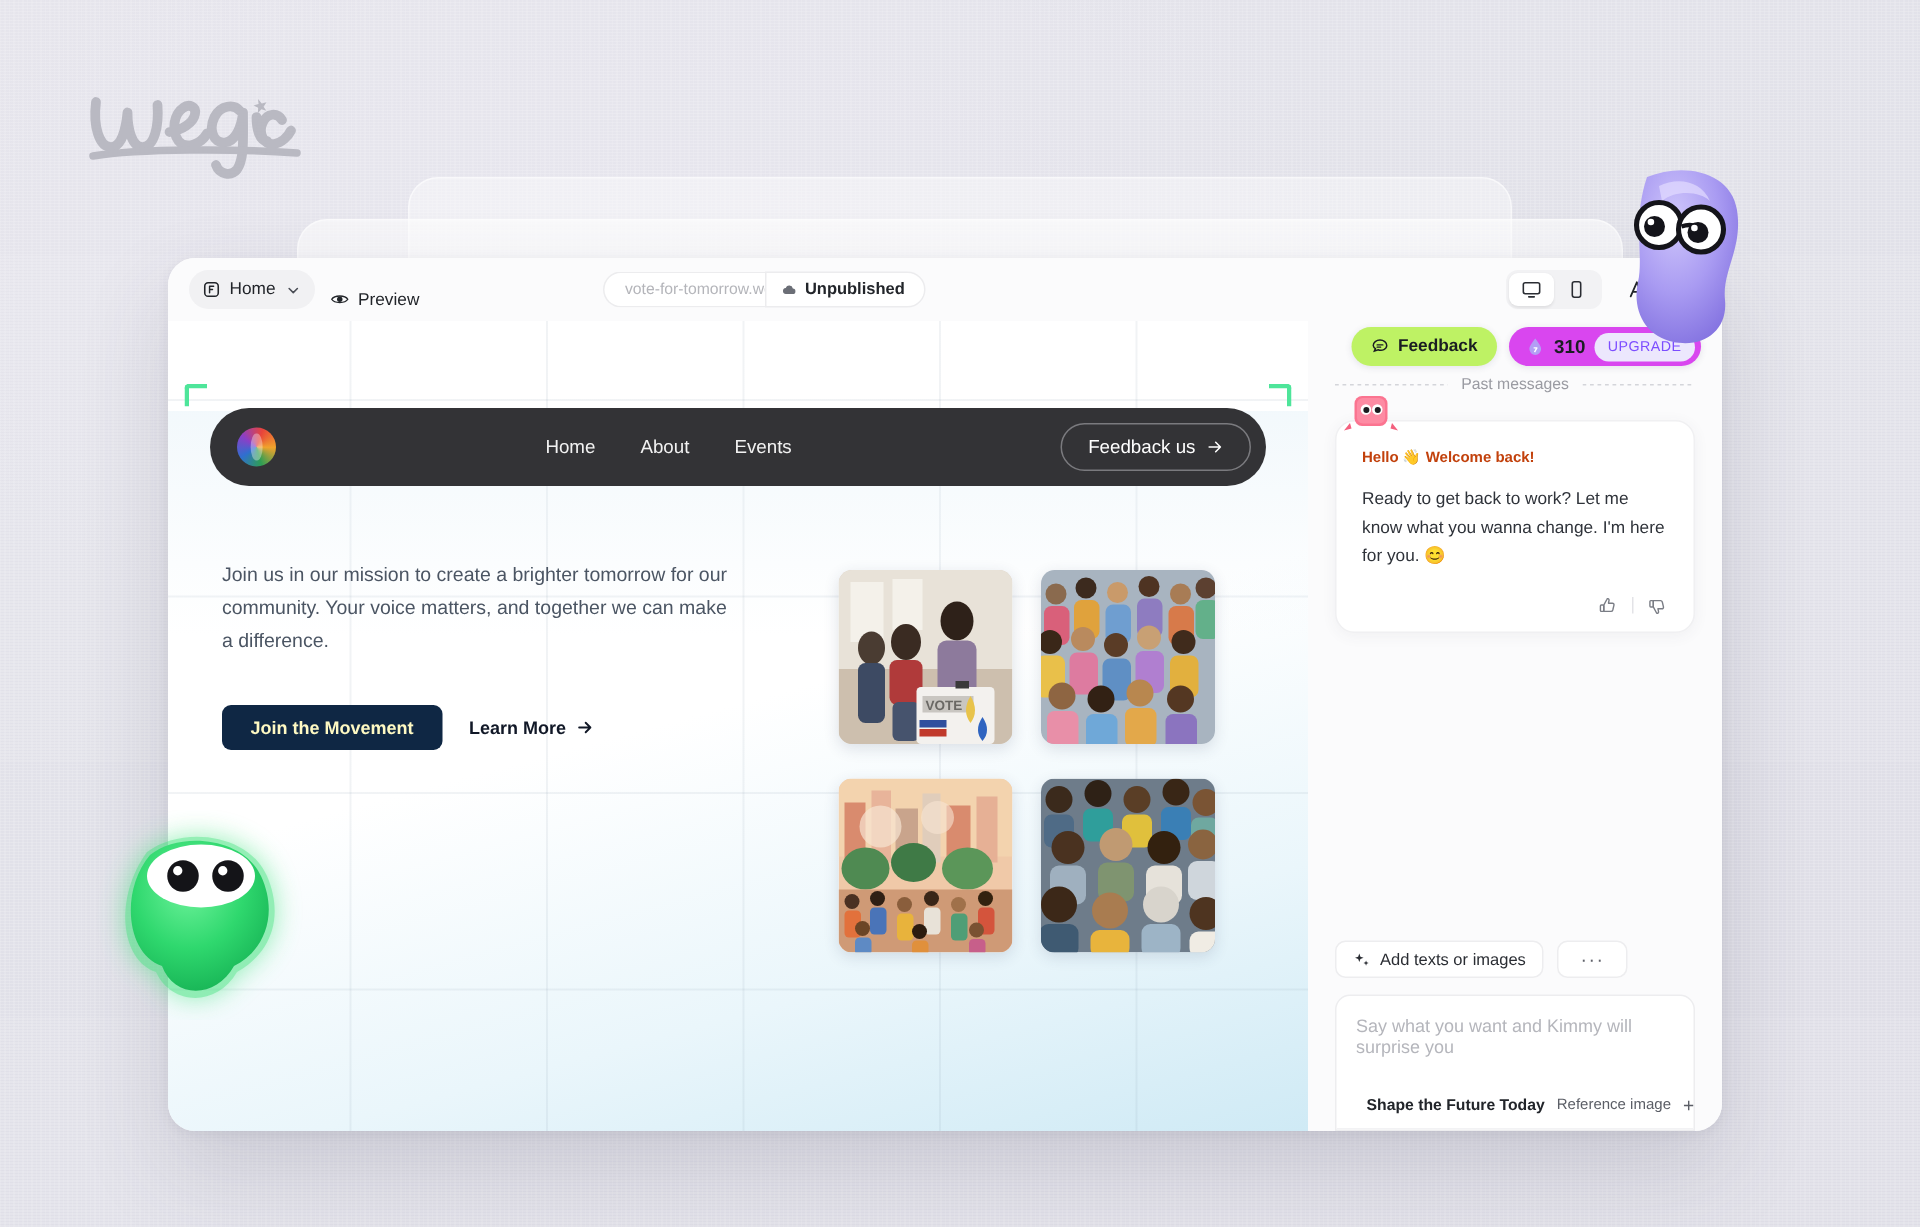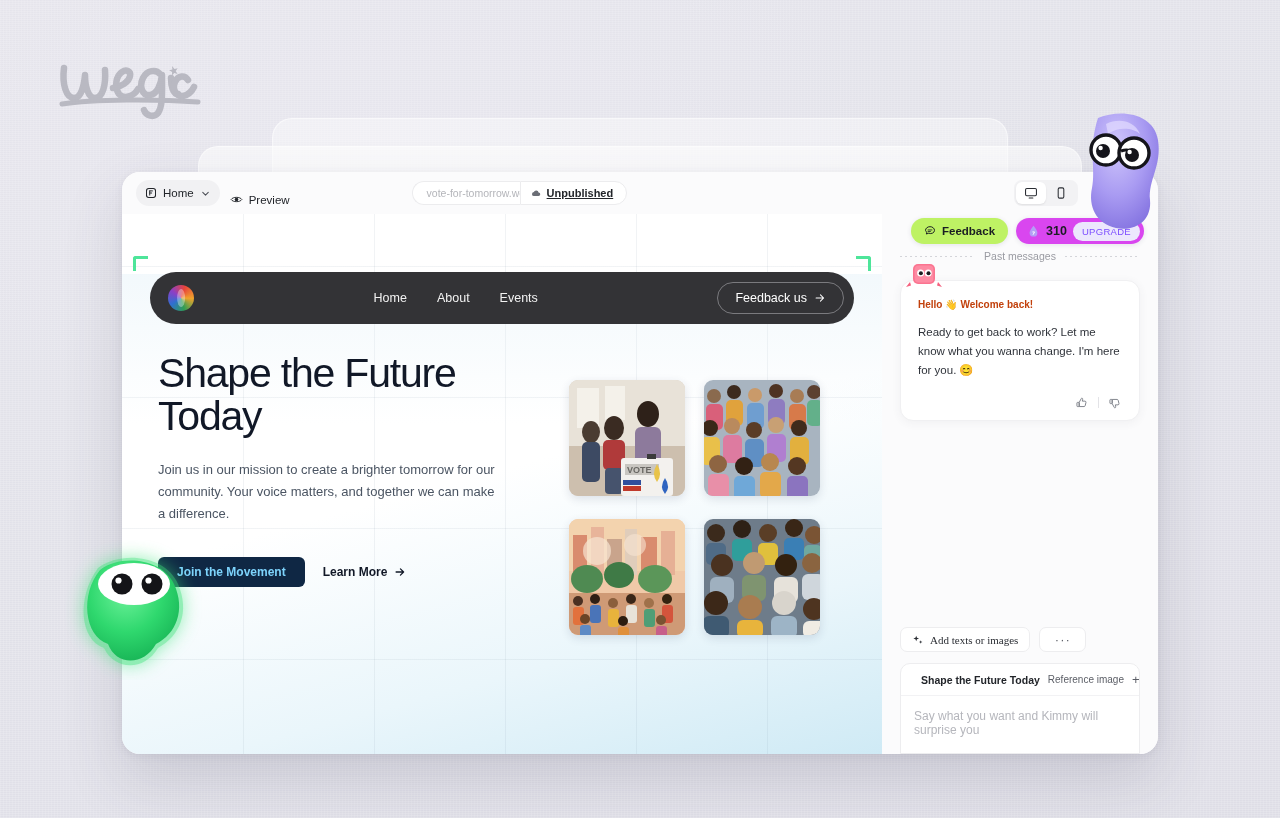--- a/index.html
+++ b/index.html
@@ -38,21 +38,21 @@
     border-radius: 20px;
     background: rgba(255,255,255,.40);
     border: 1px solid rgba(255,255,255,.55);
   }
   #ghost-back  { left: 272px; top: 118px; width: 736px; height: 90px; }
   #ghost-mid   { left: 198px; top: 146px; width: 884px; height: 90px;
                  background: rgba(255,255,255,.58); }
 
   
   #app-window {
-    position: absolute; left: 122px; top: 172px;
+    position: absolute; left: 112px; top: 172px;
     width: 1036px; height: 582px;
     background: #fbfbfc;
     border-radius: 18px;
     box-shadow: 0 26px 60px rgba(60,60,90,.16), 0 2px 8px rgba(60,60,90,.08);
     overflow: hidden;
     display: flex;
     flex-direction: column;
   }
 
   
@@ -96,21 +96,20 @@
     max-width: 108px; overflow: hidden; white-space: nowrap;
   }
   #status-chip {
     height: 24px; display: flex; align-items: center; gap: 5px;
     padding: 0 13px 0 10px;
     border: 1px solid #ececee;
     border-radius: 0 12px 12px 0;
     background: #fff;
     font-size: 11px; color: #22252a; font-weight: 600;
     white-space: nowrap;
-    text-decoration: underline;
   }
   #tb-right {
     margin-left: auto;
     display: flex; align-items: center; gap: 2px;
   }
   #device-toggle {
     display: flex; align-items: center;
     background: #f2f2f4; border-radius: 8px; padding: 2px;
     margin-right: 10px;
   }
@@ -207,21 +206,21 @@
   }
   #hero-sub {
     margin-top: 20px;
     font-size: 13px; line-height: 1.70;
     color: #4b5563; max-width: 340px;
   }
   #hero-cta { margin-top: 32px; display: flex; align-items: center; gap: 18px; }
   #join-btn {
     height: 30px; padding: 0 19px;
     display: flex; align-items: center;
-    background: #0f2744; color: #7dd3fc;
+    background: #0f2744; color: #fef9c3;
     border-radius: 6px; font-size: 12px; font-weight: 600;
     cursor: pointer; white-space: nowrap;
   }
   #learn-more {
     display: flex; align-items: center; gap: 7px;
     font-size: 12px; font-weight: 700; color: #111827;
     cursor: pointer; white-space: nowrap;
   }
 
   
@@ -324,21 +323,21 @@
   #react-sep { width: 1px; height: 11px; background: #e3e3e7; }
 
   
   #composer { padding: 0 18px 0; }
   #composer-row { display: flex; gap: 9px; margin-bottom: 11px; }
   #add-btn {
     display: flex; align-items: center; gap: 6px;
     height: 25px; padding: 0 11px;
     border: 1px solid #ededef; border-radius: 7px;
     background: #fff; font-size: 11px; color: #2a2d33;
-    cursor: pointer; white-space: nowrap; font-family: Liberation Serif, serif;
+    cursor: pointer; white-space: nowrap;
   }
   #more-btn {
     width: 47px; height: 25px;
     display: flex; align-items: center; justify-content: center;
     border: 1px solid #ededef; border-radius: 7px;
     background: #fff; color: #60636b; font-size: 13px;
     cursor: pointer; letter-spacing: 1px;
   }
   #input-box {
     border: 1px solid #ededef;
@@ -465,24 +464,20 @@
         </div>
         <div id="contact-btn">
           <span>Feedback us</span>
           <svg width="12" height="12" viewBox="0 0 16 16">
             <path d="M2.8 8h10M8.6 3.8 12.8 8l-4.2 4.2" fill="none" stroke="#fff" stroke-width="1.4" stroke-linecap="round" stroke-linejoin="round"></path>
           </svg>
         </div>
       </div>
 
       <div id="hero">
-        <h1 id="hero-title">
-          <span>Shape the Future</span><br>
-          <span>Today</span>
-        </h1>
         <p id="hero-sub">Join us in our mission to create a brighter tomorrow for our community. Your voice matters, and together we can make a difference.</p>
         <div id="hero-cta">
           <div id="join-btn">Join the Movement</div>
           <div id="learn-more">
             <span>Learn More</span>
             <svg width="12" height="12" viewBox="0 0 16 16">
               <path d="M2.8 8h10M8.6 3.8 12.8 8l-4.2 4.2" fill="none" stroke="#111827" stroke-width="1.7" stroke-linecap="round" stroke-linejoin="round"></path>
             </svg>
           </div>
         </div>
@@ -692,30 +687,30 @@
             <svg width="12" height="12" viewBox="0 0 16 16">
               <path d="M5.6 2.2 6.6 5 9.4 6 6.6 7 5.6 9.8 4.6 7 1.8 6 4.6 5Z" fill="#2a2d33"></path>
               <path d="M11.6 8.4 12.2 10.1 13.9 10.7 12.2 11.3 11.6 13 11 11.3 9.3 10.7 11 10.1Z" fill="#2a2d33"></path>
             </svg>
             <span>Add texts or images</span>
           </div>
           <div id="more-btn">···</div>
         </div>
 
         <div id="input-box">
+          <div id="chat-input">Say what you want and Kimmy will surprise you</div>
           <div id="ctx-row">
             <svg width="9" height="11" viewBox="0 0 10 12">
               <path d="M6.5 1 1.6 6 6.5 11Z" fill="#1b1d22"></path>
               <rect x="7.4" y="1" width="1.5" height="10" rx=".6" fill="#1b1d22"></rect>
             </svg>
             <span id="ctx-label">Shape the Future Today</span>
             <span id="ref-img">Reference image</span>
             <span id="ref-plus">+</span>
           </div>
-          <div id="chat-input">Say what you want and Kimmy will surprise you</div>
         </div>
       </div>
     </div>
   </div>
 </div>
 
 <div id="mascot-purple">
   <svg viewBox="0 0 122 128" width="122" height="128">
     <defs>
       <radialGradient id="pg" cx="38%" cy="28%" r="78%">

